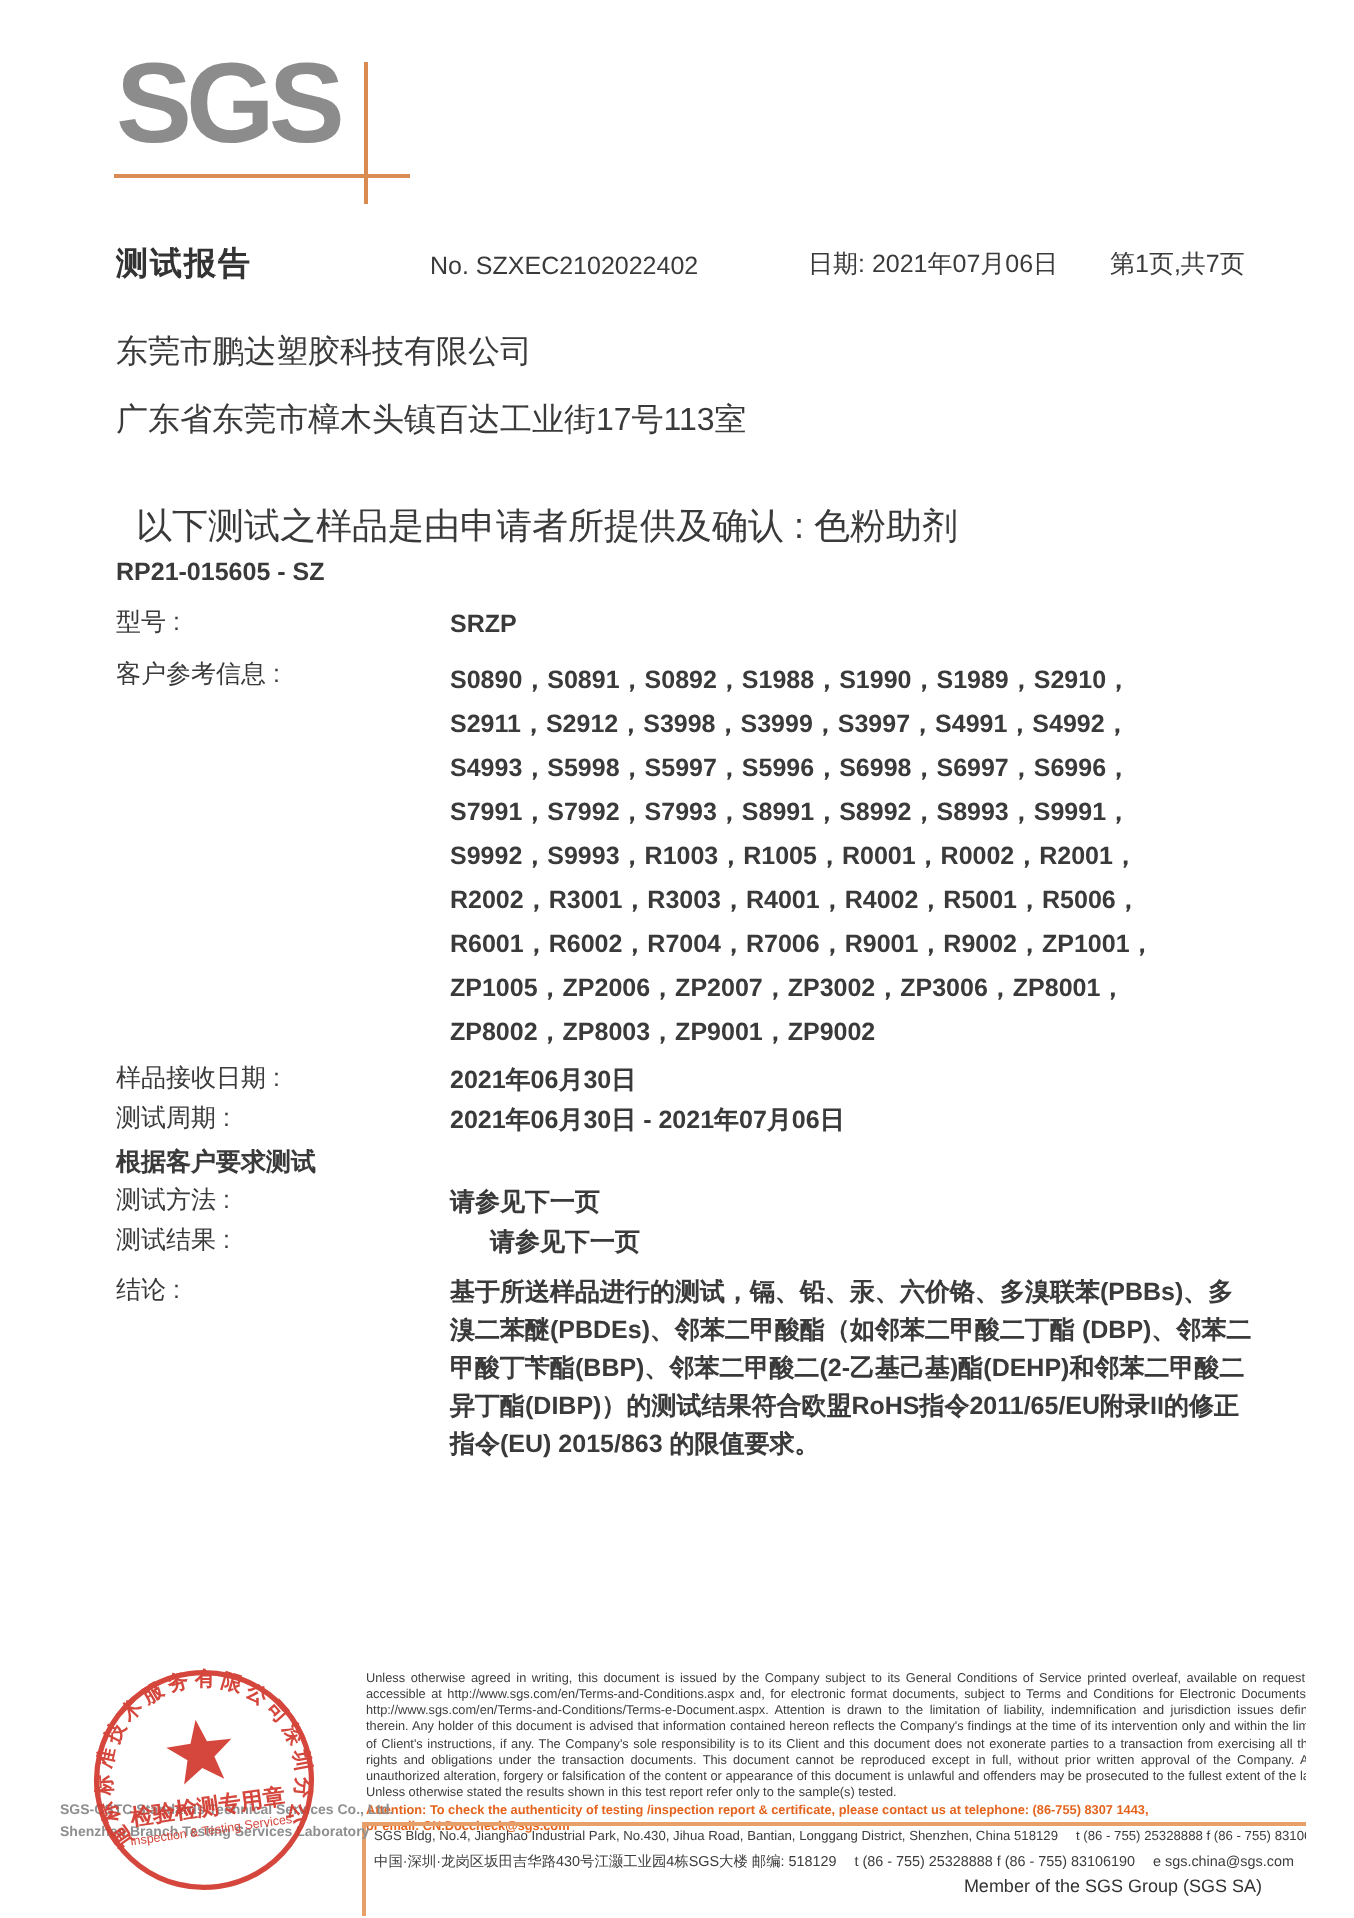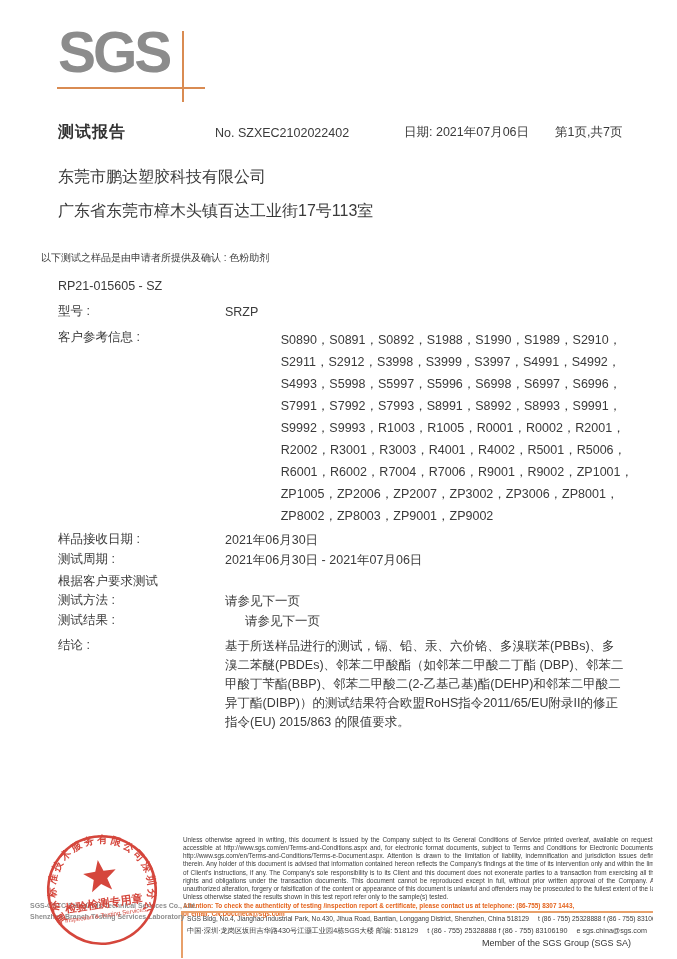--- a/index.html
+++ b/index.html
@@ -17,26 +17,26 @@
   .logo-vline{ position:absolute; left:182px; top:31px; width:2px; height:71px; background:#d98b52; }
   
   .header-row{ position:absolute; left:58px; top:122px; width:600px; display:flex; align-items:center; }
   .report-title{ font-size:16px; font-weight:bold; letter-spacing:1px; width:157px; color:#333; }
   .report-no{ width:189px; font-size:12.5px; }
   .report-date{ width:151px; font-size:12.5px; }
   .report-pages{ font-size:12.5px; }
   
   .applicant{ position:absolute; left:58px; top:160px; font-size:16px; line-height:2.1; }
   
-  .intro{ position:absolute; left:41px; top:251px; font-size:10px;text-align:center; }
+  .intro{ position:absolute; left:68px; top:251px; font-size:18px;text-align:center; }
   .fields{ position:absolute; left:58px; top:277px; width:575px; font-size:12.5px; }
   .frow{ display:flex; margin-bottom:8px; }
   .flabel{ width:167px; flex-shrink:0; }
-  .fvalue{ white-space:pre-line; line-height:1.45; }
-  .frow-ref{ margin-bottom:4px;justify-content:space-between; }
+  .fvalue{ white-space:pre-line; line-height:1.45;font-weight:bold; }
+  .frow-ref{ margin-bottom:4px; }
   .frow-ref .fvalue{ line-height:1.76; }
   .frow-tight{ margin-bottom:2px; }
   .frow-result{ margin-bottom:7px;gap:20px; }
   .frow-conclusion .fvalue{ width:402px; line-height:1.52; }
   
   .stamp{ position:absolute; left:26px; top:814px; width:152px; height:152px; z-index:2; opacity:0.93; }
   .lab-lines{
     position:absolute; left:30px; top:901px; width:170px; z-index:1;
     color:#8f8f8f; font-size:7px; font-weight:bold; line-height:1.55;
   }

